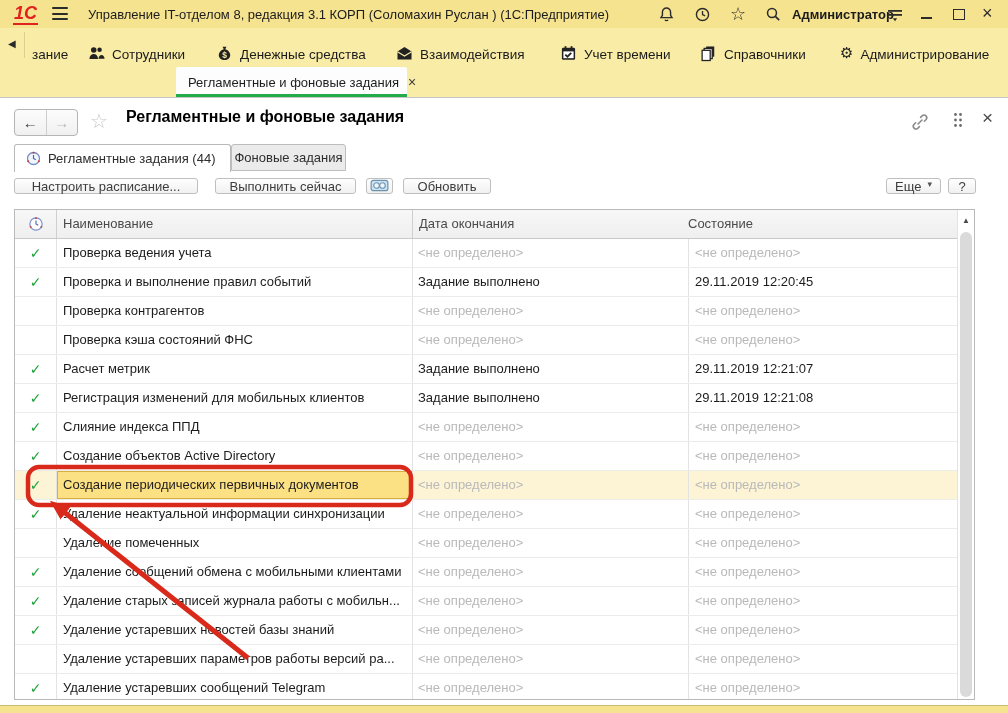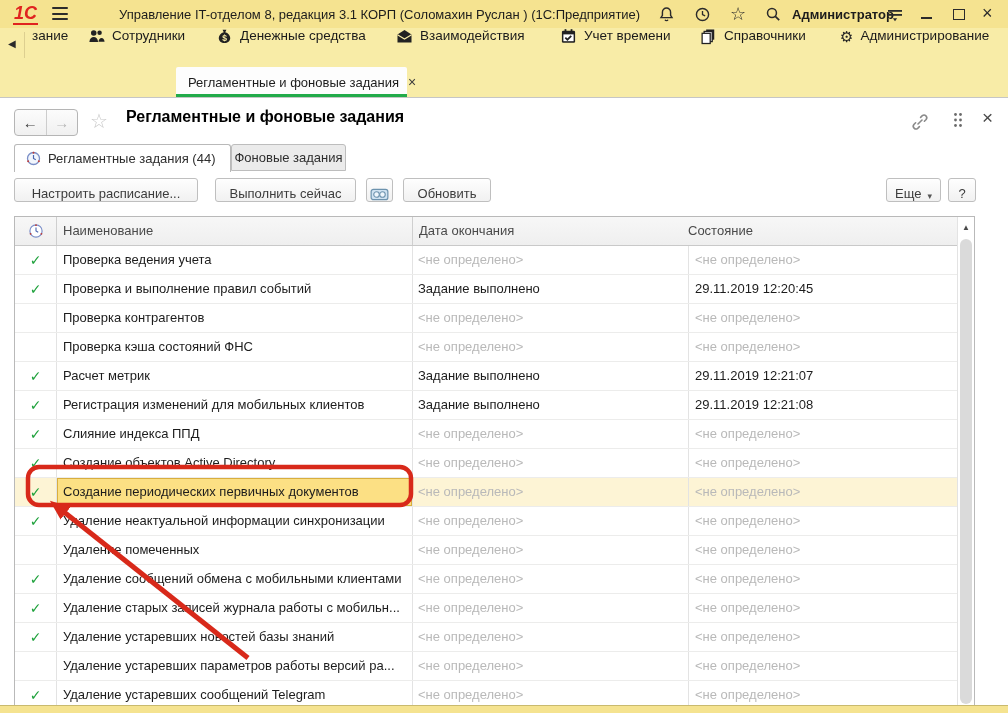--- a/index.html
+++ b/index.html
@@ -8,30 +8,30 @@
     font-family:"Liberation Sans","DejaVu Sans",sans-serif;
     overflow:hidden;box-shadow:inset 0 0 0 1px #9a9a9a;
   }
   .abs{position:absolute;}
   
   #titlebar{left:0;top:0;width:1008px;height:28px;background:#f5e390;}
   #logo{left:13px;top:3px;font-size:18px;font-weight:bold;font-style:italic;
         color:#e0231f;border-bottom:2px solid #e0231f;line-height:20px;padding:0 1px;}
   .burger{left:52px;top:7px;width:16px;height:13px;display:flex;flex-direction:column;justify-content:space-between;}
   .burger span{height:2px;background:#2b2b2b;border-radius:1px;}
-  #app-title{left:88px;top:7px;font-size:13px;color:#1c1c1c;white-space:nowrap;margin-left:31px;}
+  #app-title{left:88px;top:7px;font-size:13px;color:#1c1c1c;white-space:nowrap;}
   .tb-ic{top:4px;width:22px;height:20px;display:flex;align-items:center;justify-content:center;}
   #user-name{left:792px;top:7px;font-size:13px;color:#1c1c1c;font-weight:bold;}
   .glyph-btn{color:#2b2b2b;text-align:center;}
   #max-icon{left:953px;top:9px;width:10px;height:9px;border:1.6px solid #2b2b2b;}
   #min-icon{left:921px;top:17px;width:11px;height:2px;background:#2b2b2b;}
   #close-win{left:982px;top:3px;font-size:18px;color:#2b2b2b;}
   
   #navbar{left:0;top:28px;width:1008px;height:34px;background:#f8eca7;}
-  .nav-item{top:0;height:34px;display:flex;align-items:flex-start;gap:7px;font-size:13.5px;color:#1b1b1b;white-space:nowrap;}
+  .nav-item{top:0;height:34px;display:flex;align-items:flex-end;gap:7px;font-size:13.5px;color:#1b1b1b;white-space:nowrap;}
   #nav-divider{left:24px;top:4px;width:1px;height:26px;background:#ddcf90;}
   #nav-back{left:8px;top:10px;font-size:10px;color:#2b2b2b;}
   
   #tabbar{left:0;top:62px;width:1008px;height:35px;background:#f8eca7;}
   .wtab{position:absolute;top:5px;height:30px;display:flex;align-items:center;gap:9px;
         padding:0 12px;font-size:13px;color:#1d1d1d;box-sizing:border-box;white-space:nowrap;}
   #wtab-active{left:176px;width:231px;background:#fdfdfd;border-radius:2px 2px 0 0;}
   #wtab-active .greenbar{position:absolute;left:0;right:0;bottom:0;height:3px;background:#22ab4a;}
   .tab-close{font-size:14px;color:#3c3c3c;line-height:12px;}
   
@@ -44,26 +44,26 @@
   #nav-fwd-btn{color:#b8b8b8;}
   #fav-star{left:90px;top:11px;font-size:20px;color:#c9c9c9;}
   #page-title{left:126px;top:10px;font-size:16px;font-weight:bold;color:#000;white-space:nowrap;}
   #hdr-close{left:982px;top:9px;font-size:19px;color:#4a4a4a;}
   
   .vtab{position:absolute;top:46px;box-sizing:border-box;display:flex;align-items:center;gap:7px;
         font-size:13px;color:#2e2e2e;padding:0 11px;white-space:nowrap;}
   #vtab-active{left:14px;width:217px;height:28px;background:#fff;border:1px solid #b9b9b9;border-bottom:none;border-radius:3px 3px 0 0;}
   #vtab-bg{left:231px;width:115px;height:27px;background:#ebebeb;border:1px solid #bdbdbd;border-radius:3px 3px 0 0;justify-content:center;}
   
-  .tbtn{position:absolute;top:80px;height:24px;box-sizing:border-box;border:1px solid #bfbfbf;border-radius:3px;
+  .tbtn{position:absolute;top:80px;height:16px;box-sizing:border-box;border:1px solid #bfbfbf;border-radius:3px;
         background:linear-gradient(#fefefe,#f1f1f1);font-size:13px;color:#3c3c3c;
-        display:flex;align-items:flex-end;justify-content:center;gap:6px;white-space:nowrap;}
+        display:flex;align-items:flex-start;justify-content:center;gap:6px;white-space:nowrap;}
   .caret{font-size:9px;color:#555;}
   
-  #table{left:14px;top:111px;width:961px;height:491px;border:1px solid #b9b9b9;box-sizing:border-box;overflow:hidden;background:#fff;margin-top:7px;}
+  #table{left:14px;top:111px;width:961px;height:491px;border:1px solid #b9b9b9;box-sizing:border-box;overflow:hidden;background:#fff;}
   .trow,#thead{display:flex;height:29px;box-sizing:border-box;}
   #thead{background:linear-gradient(#f7f7f7,#efefef);border-bottom:1px solid #c9c9c9;color:#4a4a4a;}
   .trow{border-bottom:1px solid #ececeb;color:#1c1c1c;}
   .cell{box-sizing:border-box;font-size:13px;line-height:28px;overflow:hidden;white-space:nowrap;}
   .c-icon{width:42px;border-right:1px solid #e3e3e3;text-align:center;}
   .c-name{width:356px;padding-left:6px;border-right:1px solid #e3e3e3;}
   .c-status{width:276px;padding-left:5px;border-right:1px solid #e3e3e3;}
   .c-date{width:270px;padding-left:6px;}
   #thead .c-icon{display:flex;align-items:center;justify-content:center;border-right:1px solid #cfcfcf;}
   #thead .c-name,#thead .c-status{border-right:1px solid #cfcfcf;}

